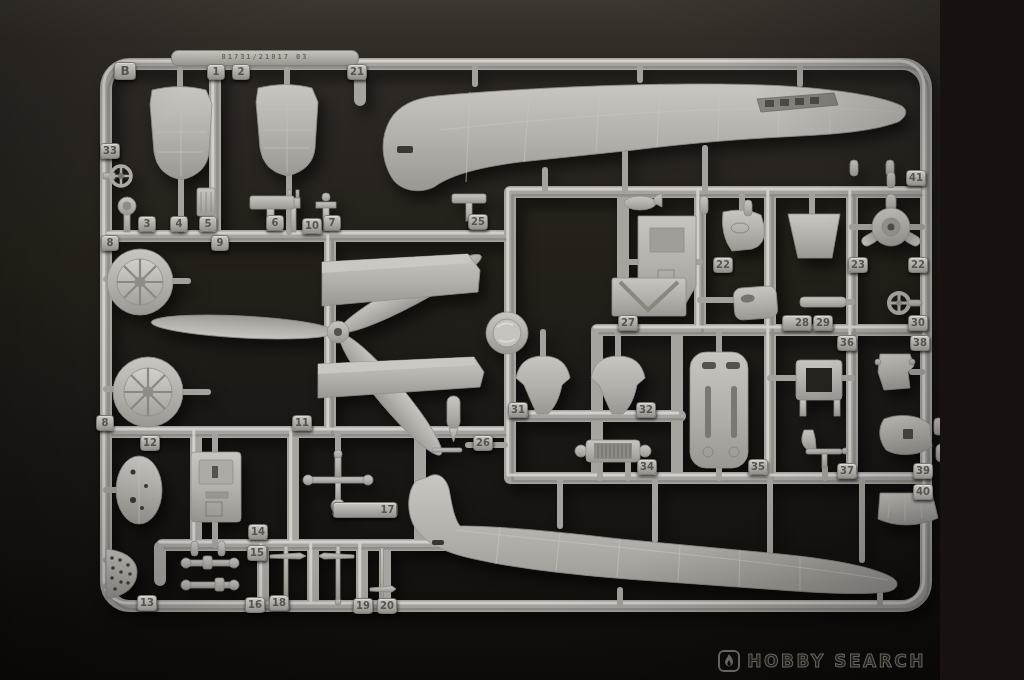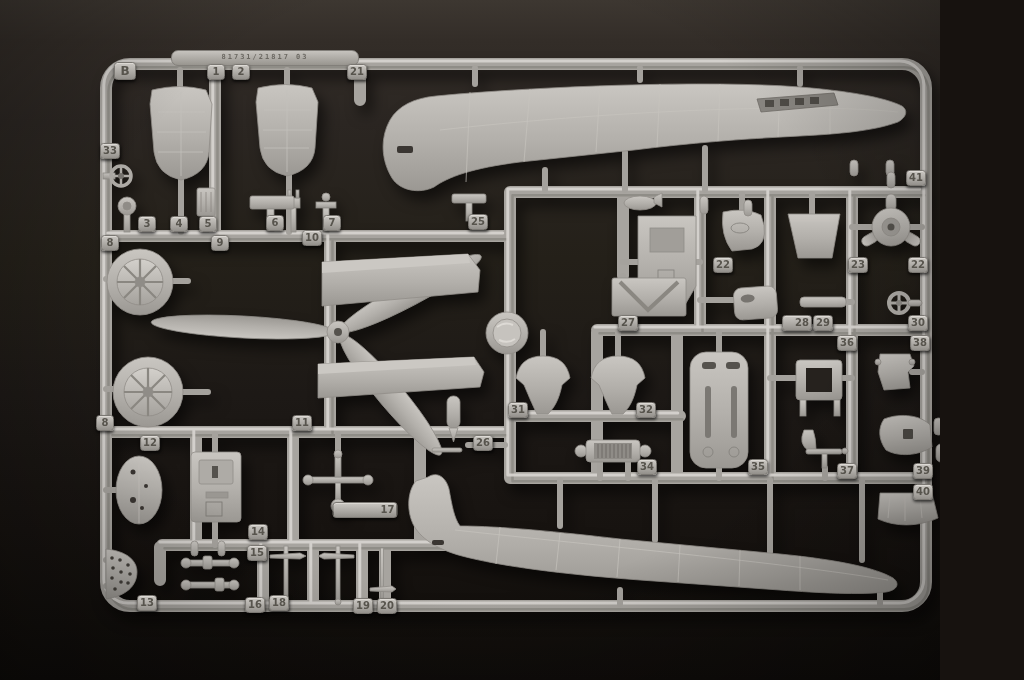--- a/index.html
+++ b/index.html
@@ -382,21 +382,21 @@
       <div class="gate-tag" style="left: 110px; top: 151px;">33</div>
       <div class="gate-tag" style="left: 916px; top: 178px;">41</div>
       <div class="gate-tag" style="left: 147px; top: 224px;">3</div>
       <div class="gate-tag" style="left: 179px; top: 224px;">4</div>
       <div class="gate-tag" style="left: 208px; top: 224px;">5</div>
       <div class="gate-tag" style="left: 275px; top: 223px;">6</div>
       <div class="gate-tag" style="left: 332px; top: 223px;">7</div>
       <div class="gate-tag" style="left: 478px; top: 222px;">25</div>
       <div class="gate-tag" style="left: 110px; top: 243px;">8</div>
       <div class="gate-tag" style="left: 220px; top: 243px;">9</div>
-      <div class="gate-tag" style="left: 312px; top: 238px;">10</div>
+      <div class="gate-tag" style="left: 312px; top: 226px;">10</div>
       <div class="gate-tag" style="left: 723px; top: 265px;">22</div>
       <div class="gate-tag" style="left: 858px; top: 265px;">23</div>
       <div class="gate-tag" style="left: 918px; top: 265px;">22</div>
       <div class="gate-tag" style="left: 628px; top: 323px;">27</div>
       <div class="gate-tag" style="left: 797px; top: 323px; padding-left: 12px;">28</div>
       <div class="gate-tag" style="left: 823px; top: 323px;">29</div>
       <div class="gate-tag" style="left: 918px; top: 323px;">30</div>
       <div class="gate-tag" style="left: 847px; top: 343px;">36</div>
       <div class="gate-tag" style="left: 920px; top: 343px;">38</div>
       <div class="gate-tag" style="left: 518px; top: 410px;">31</div>
@@ -413,14 +413,21 @@
       <div class="gate-tag" style="left: 365px; top: 510px; padding-left: 47px;">17</div>
       <div class="gate-tag" style="left: 258px; top: 532px;">14</div>
       <div class="gate-tag" style="left: 257px; top: 553px;">15</div>
       <div class="gate-tag" style="left: 147px; top: 603px;">13</div>
       <div class="gate-tag" style="left: 255px; top: 605px;">16</div>
       <div class="gate-tag" style="left: 279px; top: 603px;">18</div>
       <div class="gate-tag" style="left: 363px; top: 606px;">19</div>
       <div class="gate-tag" style="left: 387px; top: 606px;">20</div>
     </div>
 
+  <div class="watermark">
+    <svg class="wm-logo" width="22" height="22" viewBox="0 0 22 22">
+      <rect x="1" y="1" width="20" height="20" rx="5" fill="none" stroke="#6e6861" stroke-width="2"></rect>
+      <path d="M11 4 C13 7 15 8.5 15 12 A4 4.4 0 0 1 7 12 C7 9.5 9.5 7.5 11 4 Z M11 10 C10 12 9.4 12.6 9.4 14 a1.7 1.9 0 0 0 3.4 0 C12.8 12.6 11.9 12 11 10 Z" fill="#6e6861" fill-rule="evenodd"></path>
+    </svg>
+    <span class="wm-text">HOBBY SEARCH</span>
+  </div>
 
 </div>
 
 </body></html>

